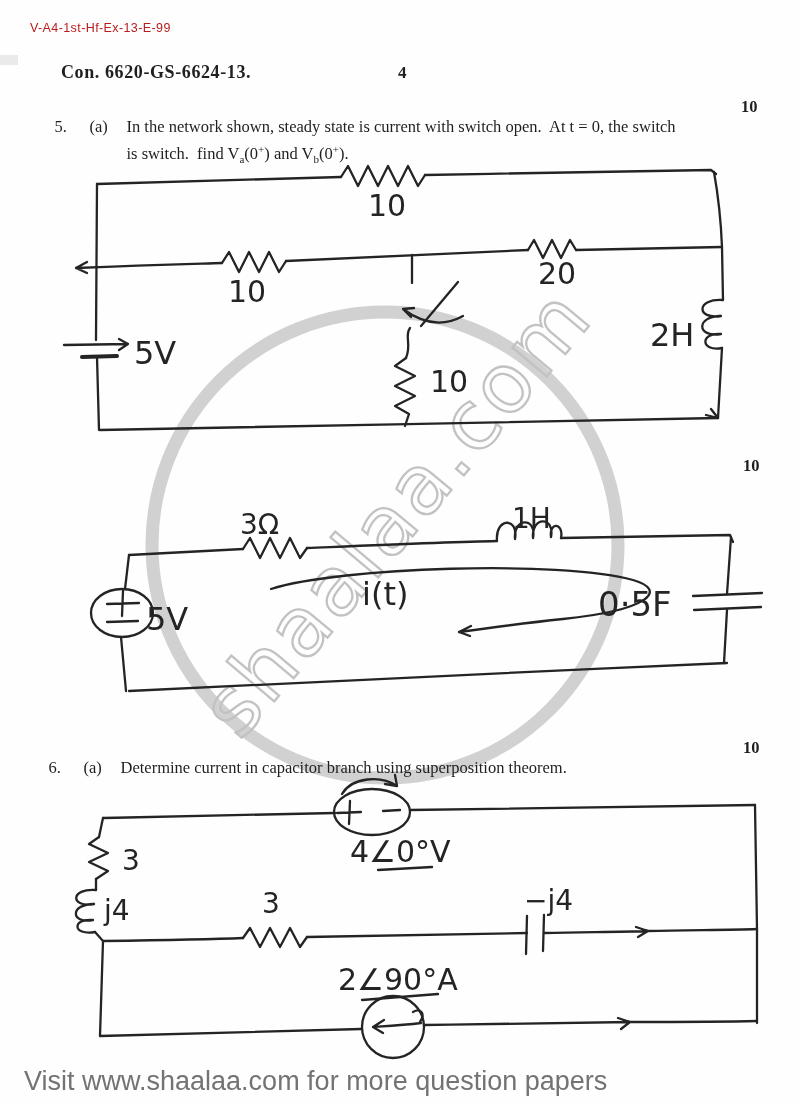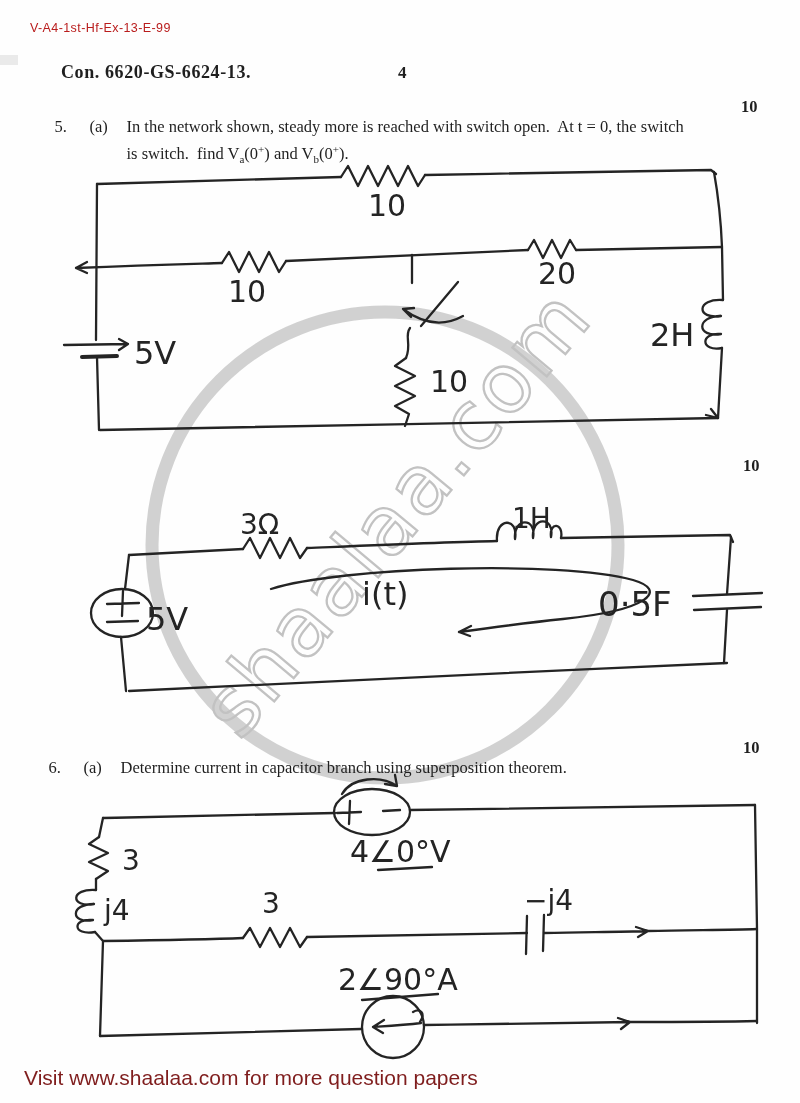--- a/index.html
+++ b/index.html
@@ -16,21 +16,21 @@
   .exam-code { font-weight:bold; font-size:18px; letter-spacing:0.6px; }
   .page-num  { font-weight:bold; font-size:17px; }
   .qline { font-size:16.5px; white-space:pre; }
   .qnum  { display:inline-block; width:35px; }
   .qpart { display:inline-block; width:37px; }
   .marks { font-weight:bold; font-size:16.5px; }
   .sub { font-size:11px; vertical-align:-4px; }
   .sup { font-size:11px; vertical-align:6px; }
   .footer {
     font-family:"Liberation Sans", sans-serif;
-    font-size:21px; color:#7f1d1d;
+    font-size:27px; color:#737373;
   }
   svg.circuit { position:absolute; left:0; }
   svg .ink {
     fill:none; stroke:#242424; stroke-width:2.3;
     stroke-linecap:round; stroke-linejoin:round;
   }
   svg .thick { stroke-width:4; }
   svg text.hw {
     font-family:"DejaVu Sans", sans-serif; fill:#242424; stroke:none;
   }
@@ -47,21 +47,21 @@
     <text transform="translate(240,742) rotate(-50)" font-size="82" letter-spacing="3" style="fill:none; stroke:#c2c2c2; stroke-width:2.3; font-family:'DejaVu Sans',sans-serif;">shaalaa.com</text>
   </svg>
 
   <div class="abs smudge" style="left:0; top:55; width:18px; height:10px; top:55px;"></div>
 
   <div class="abs doc-code" style="left:30px; top:21px;">V-A4-1st-Hf-Ex-13-E-99</div>
   <div class="abs exam-code" style="left:28px; top:62px;margin-left:33px;">Con. 6620-GS-6624-13.</div>
   <div class="abs page-num" style="left:398px; top:63px;">4</div>
 
   <div class="abs qline" style="left:38px; top:97px;">
-    <span class="qnum">5.</span><span class="qpart">(a)</span><span>In the network shown, steady more is reached with switch open.  At t = 0, the switch</span>
+    <span class="qnum">5.</span><span class="qpart">(a)</span><span>In the network shown, steady state is current with switch open.  At t = 0, the switch</span>
   </div>
   <div class="abs marks" style="left:741px; top:97px;">10</div>
   <div class="abs qline" style="left:110px; top:123px;">
     <span>is switch.  find V</span><span class="sub">a</span><span>(0</span><span class="sup">+</span><span>) and V</span><span class="sub">b</span><span>(0</span><span class="sup">+</span><span>).</span>
   </div>
 
   <svg class="circuit" style="top:160px;" width="800" height="290" viewBox="0 0 800 290">
     <g class="ink">
 
       <path d="M97,24 C210,20 300,18 341,17"></path>

